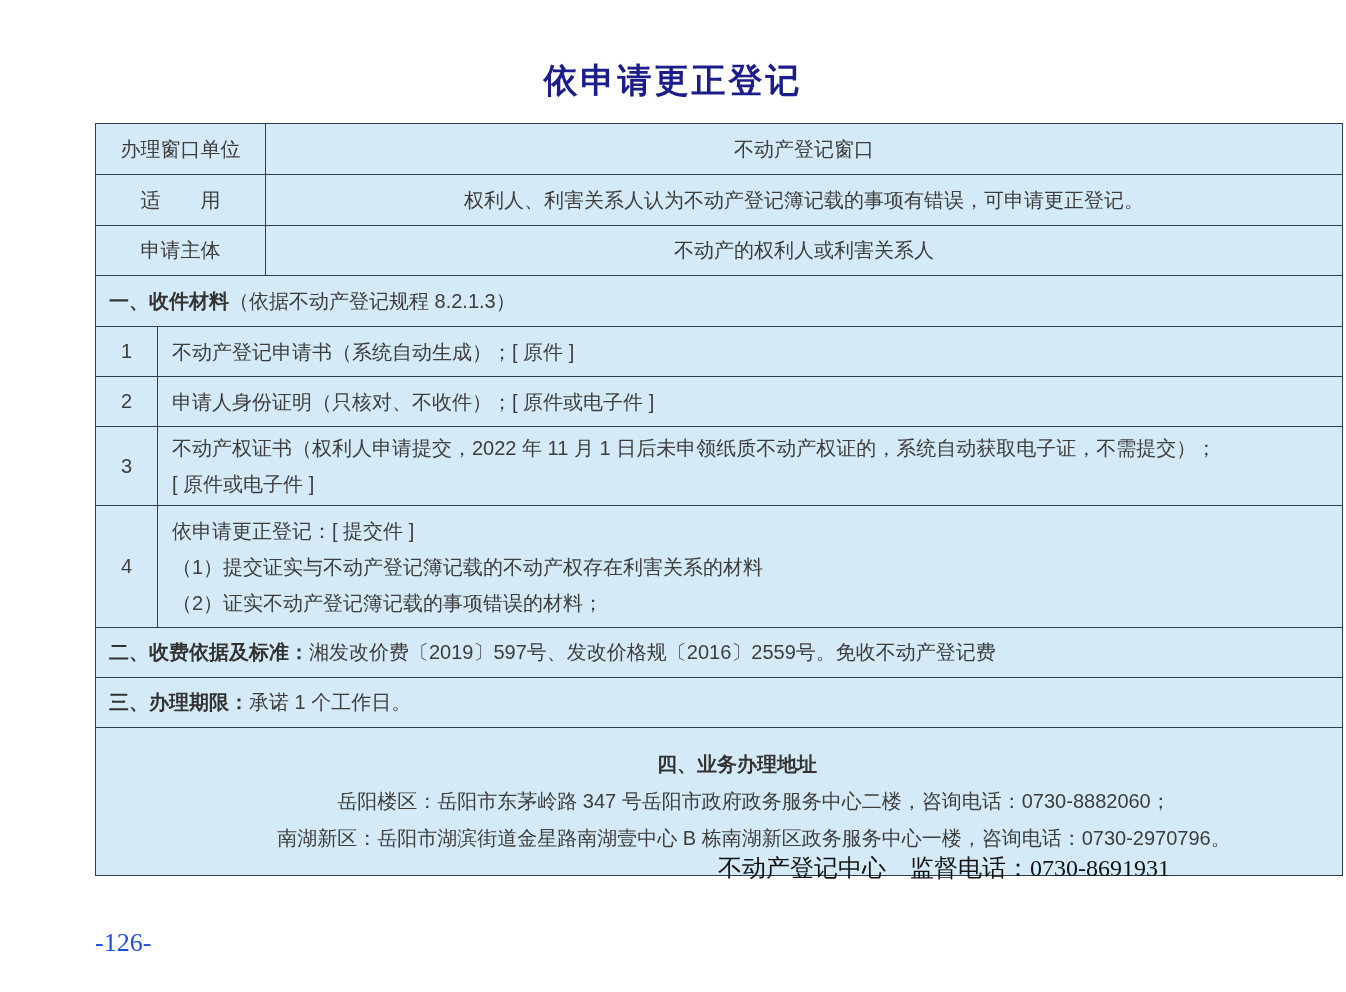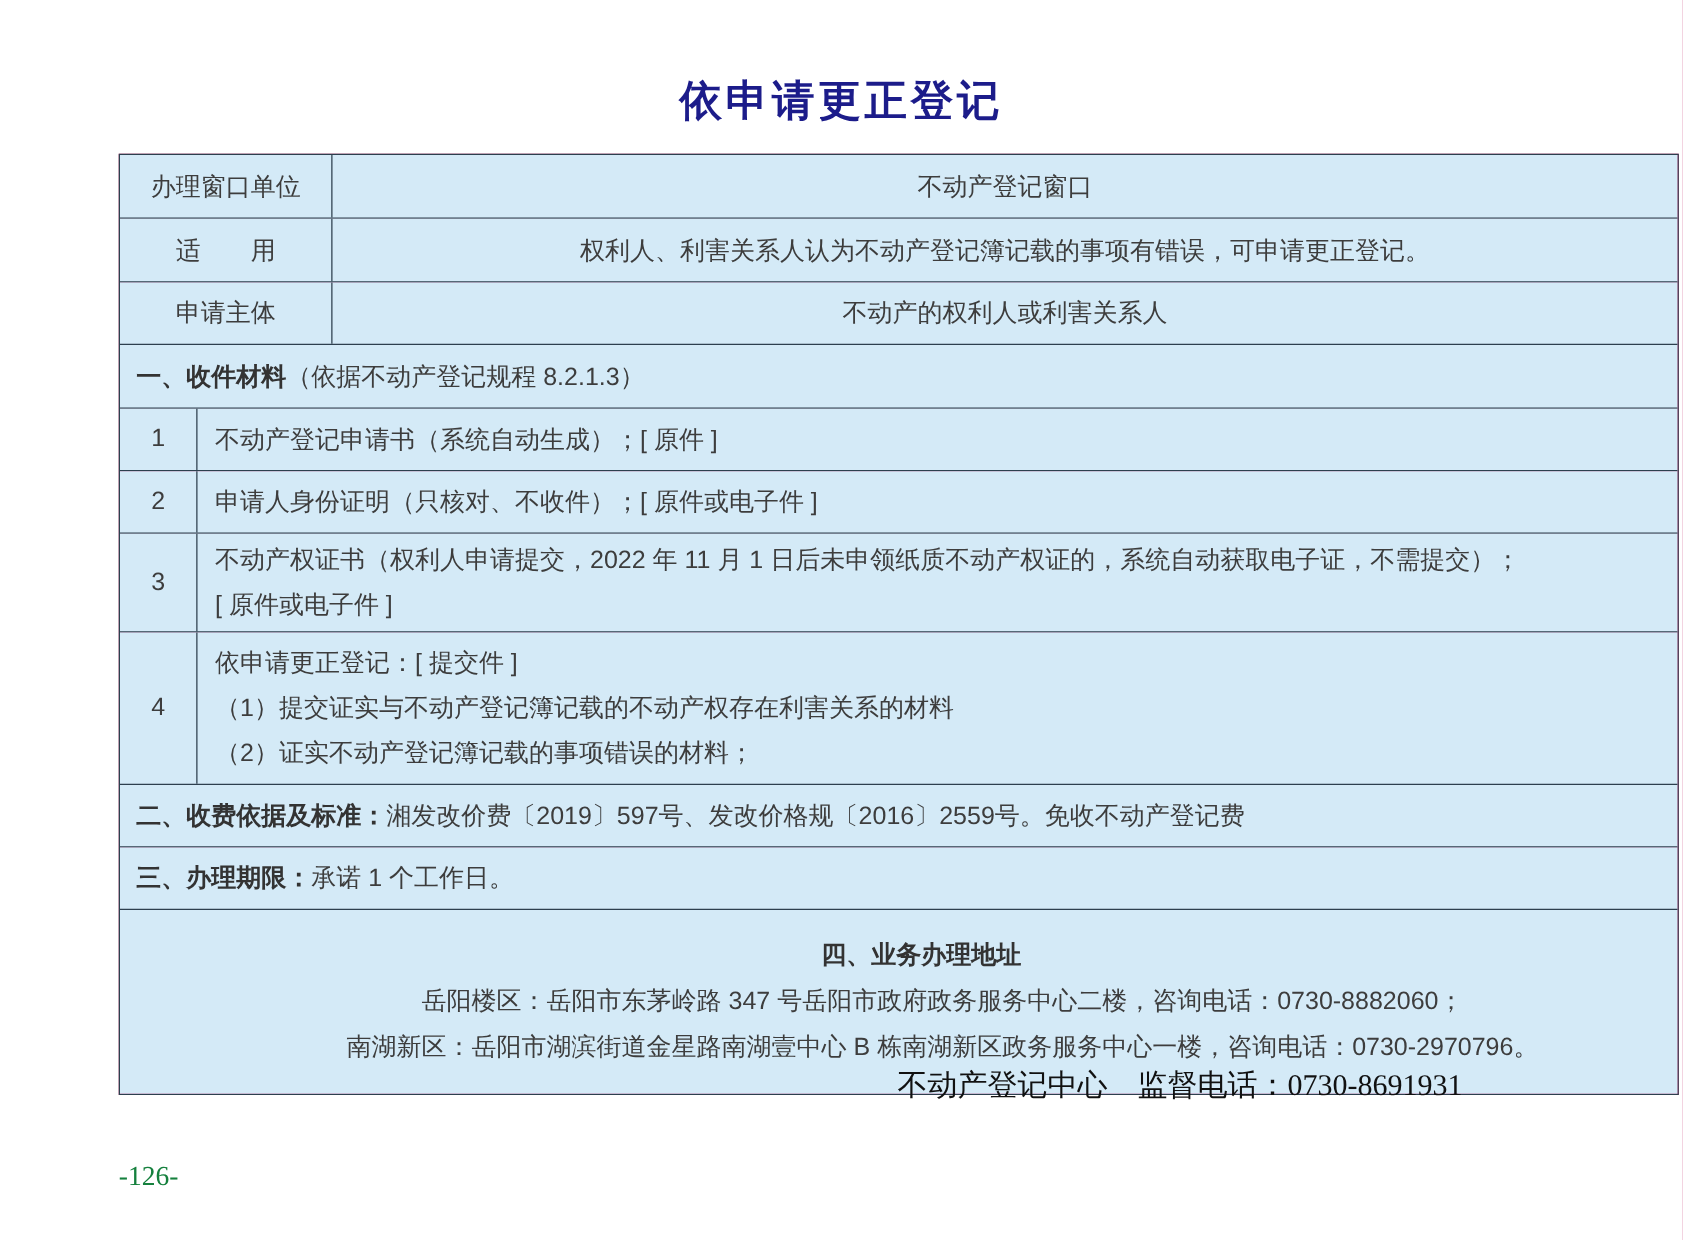--- a/index.html
+++ b/index.html
@@ -93,22 +93,22 @@
     left: 718px; top: 852px;
     font-family: "Liberation Serif", "DejaVu Serif", serif;
     font-size: 24px;
     color: #111111;
     white-space: nowrap;
   }
   .page-number {
     position: absolute;
     left: 95px; top: 928px;
     font-family: "Liberation Serif", "DejaVu Serif", serif;
-    font-size: 22px;
-    color: #15803d;
+    font-size: 26px;
+    color: #1d4ed8;
   }
 </style>
 </head>
 <body>
 
 <div class="page">
 
   <div class="doc-title">依申请更正登记</div>
 
   <div class="doc-table">

